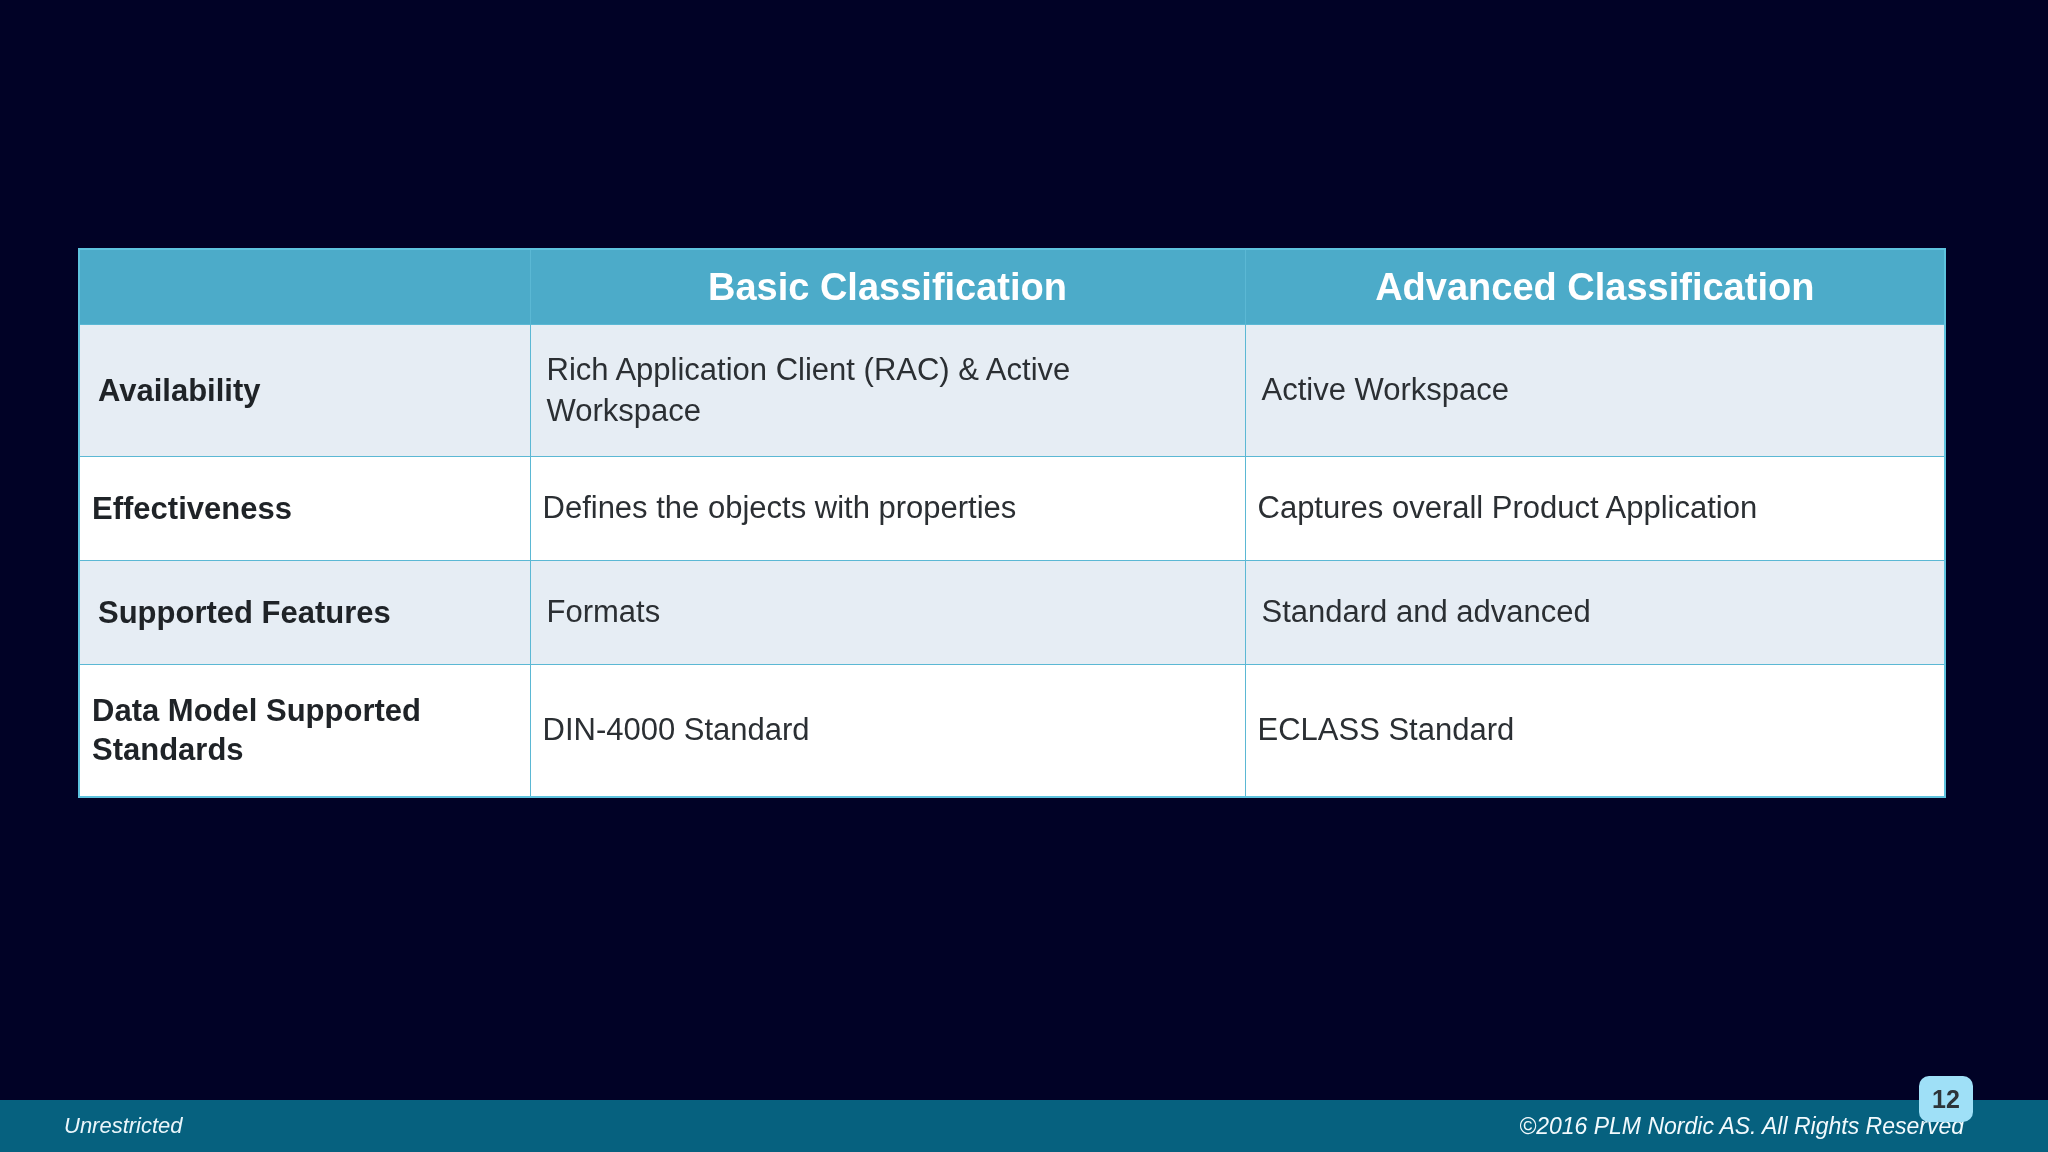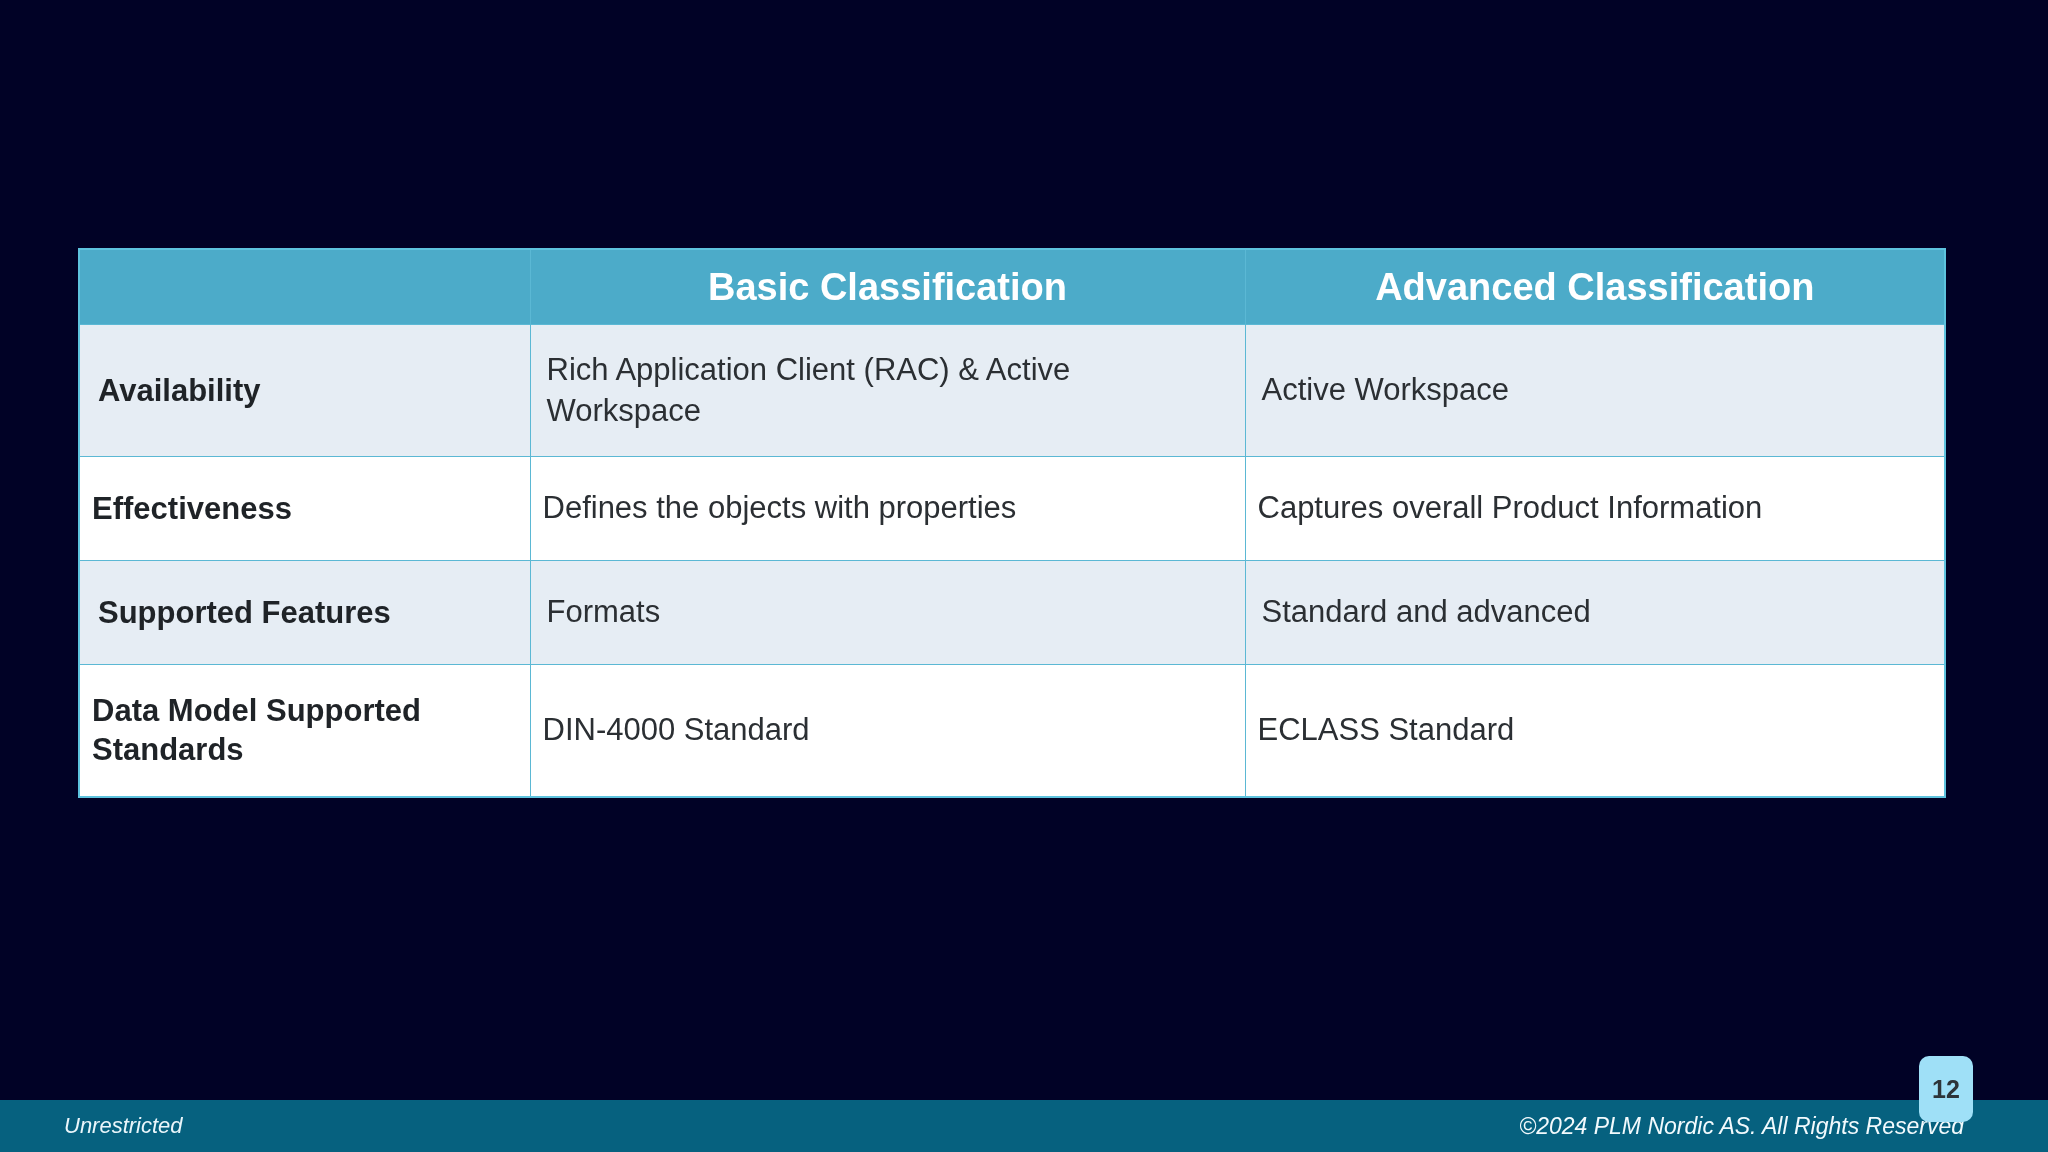--- a/index.html
+++ b/index.html
@@ -113,21 +113,21 @@
     transform: translateY(-50%);
     color: #f2fafd;
     font-size: 23px;
     font-style: italic;
   }
   .page-badge {
     position: absolute;
     right: 75px;
     bottom: 30px;
     width: 54px;
-    height: 66px;
+    height: 46px;
     background: #9fe0f7;
     border-radius: 10px;
     color: #2d3438;
     font-size: 25px;
     font-weight: bold;
     display: flex;
     align-items: center;
     justify-content: center;
   }
 </style>
@@ -152,35 +152,35 @@
     </thead>
     <tbody>
       <tr class="row-alt tall">
         <td class="label-cell">Availability</td>
         <td class="value-cell">Rich Application Client (RAC)  &amp; Active Workspace</td>
         <td class="value-cell">Active Workspace</td>
       </tr>
       <tr class="row-plain">
         <td class="label-cell">Effectiveness</td>
         <td class="value-cell">Defines the objects  with properties</td>
-        <td class="value-cell">Captures  overall Product Information</td>
+        <td class="value-cell">Captures  overall Product Application</td>
       </tr>
       <tr class="row-alt">
         <td class="label-cell">Supported Features</td>
         <td class="value-cell">Formats</td>
         <td class="value-cell">Standard and advanced</td>
       </tr>
       <tr class="row-plain tall">
         <td class="label-cell">Data Model Supported Standards</td>
         <td class="value-cell">DIN-4000 Standard</td>
         <td class="value-cell">ECLASS Standard</td>
       </tr>
     </tbody>
   </table>
 
   <div class="footer-bar">
     <div class="footer-left">Unrestricted</div>
-    <div class="footer-right">©2024 PLM Nordic AS. All Rights Reserved</div>
+    <div class="footer-right">©2016 PLM Nordic AS. All Rights Reserved</div>
   </div>
 
   <div class="page-badge">12</div>
 
 </div>
 
 </body></html>

